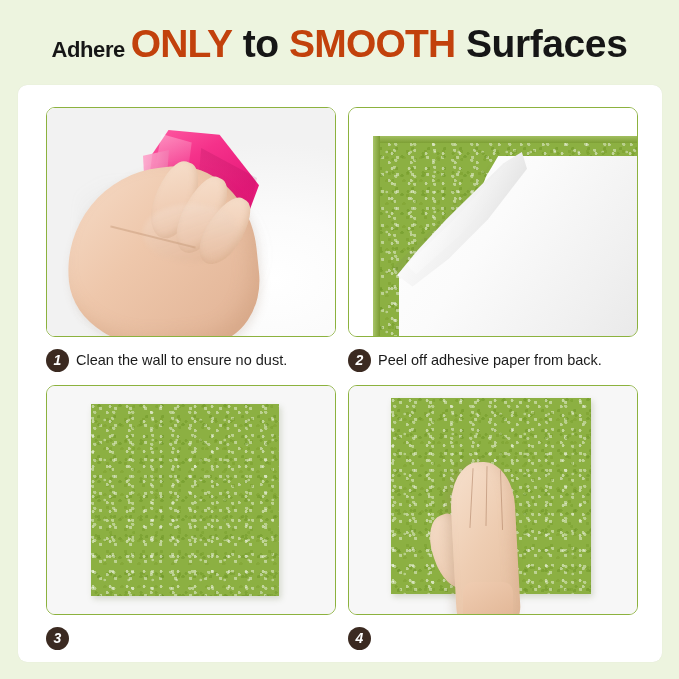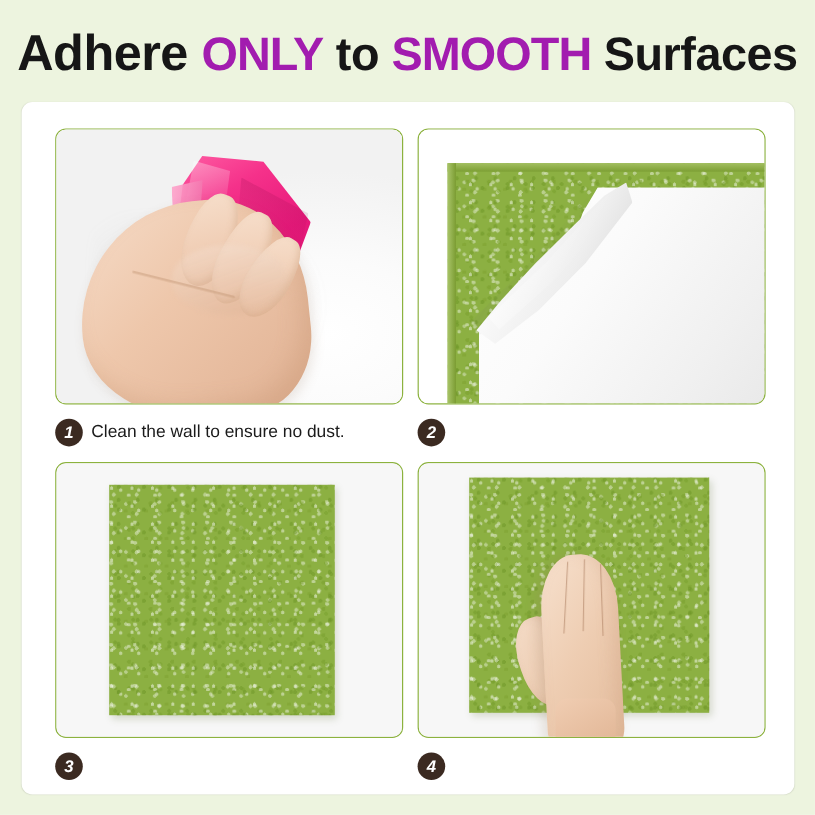--- a/index.html
+++ b/index.html
@@ -10,22 +10,22 @@
   }
   .poster{position:relative;width:679px;height:679px;background:#edf4df;}
 
   
   .title{
     position:absolute;left:0;top:22px;width:679px;
     text-align:center;white-space:nowrap;
     font-size:33px;font-weight:700;letter-spacing:-0.4px;
     color:#161616;line-height:44px;
   }
-  .title .reg{font-weight:600;font-size:42px;}
-  .title .hl{color:#a21caf;font-weight:700;font-size:39px;letter-spacing:-0.8px;}
+  .title .reg{font-weight:600;font-size:22px;}
+  .title .hl{color:#c2410c;font-weight:700;font-size:39px;letter-spacing:-0.8px;}
   .title .sm{font-weight:600;font-size:39px;}
 
   
   .card{
     position:absolute;left:18px;top:85px;width:644px;height:577px;
     background:#ffffff;border-radius:9px;
     box-shadow:0 0 1px rgba(0,0,0,.10);
   }
 
   
@@ -270,20 +270,21 @@
           <div class="edge-top"></div>
           <div class="edge-left"></div>
         </div>
         <div class="backing"></div>
         <div class="curl-shade"></div>
         <div class="curl"></div>
         <div class="curl-hi"></div>
       </div>
       <div class="caption">
         <span class="badge">2</span>
+        <span class="cap-text">Peel off adhesive paper from back.</span>
       </div>
     </div>
 
     <div class="cell c3">
       <div class="panel">
         <div class="p3bg"></div>
         <div class="cork3">
           <div class="corktex"></div>
         </div>
       </div>

